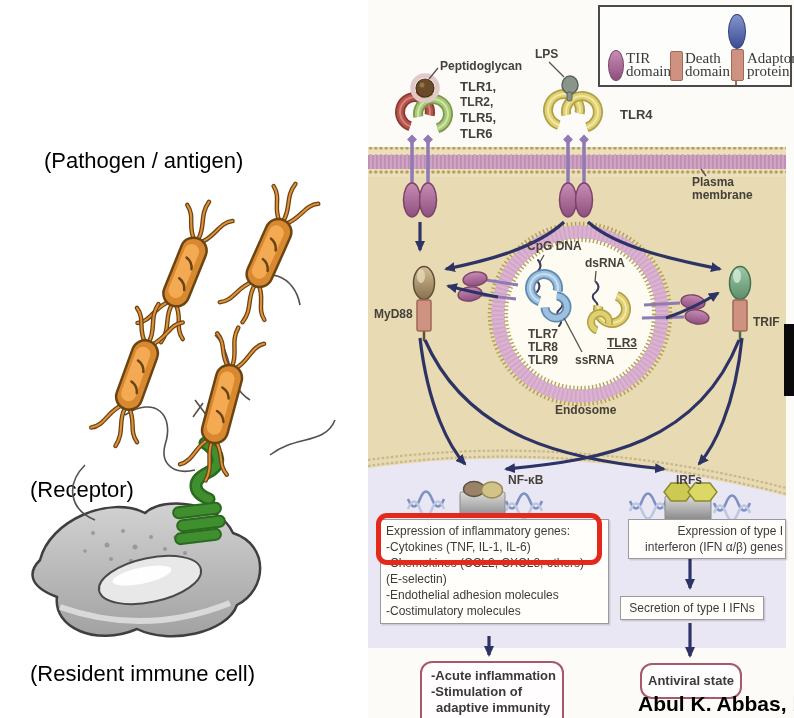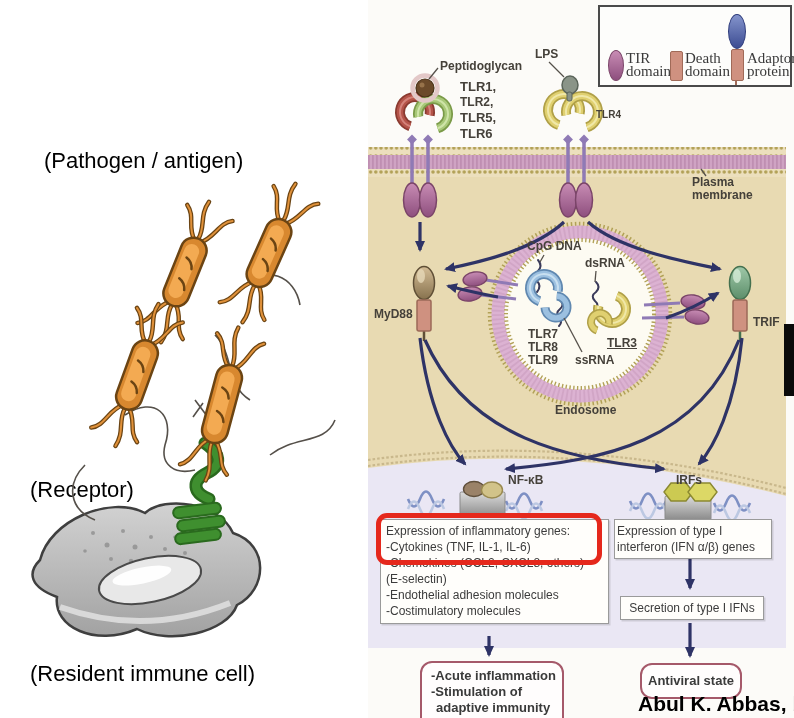--- a/index.html
+++ b/index.html
@@ -383,21 +383,21 @@
   </svg>
 
   <div class="abs flabel" style="left:72px;top:60px;">Peptidoglycan</div>
   <div class="abs" style="left:92px;top:79px;">
     <div class="flabel" style="font-size:13px;line-height:15.5px;">TLR1,</div>
     <div class="flabel" style="font-size:12px;line-height:15.5px;">TLR2,</div>
     <div class="flabel" style="font-size:13px;line-height:15.5px;">TLR5,</div>
     <div class="flabel" style="font-size:13px;line-height:15.5px;">TLR6</div>
   </div>
   <div class="abs flabel" style="left:167px;top:48px;">LPS</div>
-  <div class="abs flabel" style="left:228px;top:108px;font-size:10px;">TLR4</div>
+  <div class="abs flabel" style="left:228px;top:108px;font-size:13px;padding-left:24px;">TLR4</div>
   <div class="abs" style="left:324px;top:176px;">
     <div class="flabel">Plasma</div>
     <div class="flabel">membrane</div>
   </div>
   <div class="abs flabel" style="left:6px;top:308px;">MyD88</div>
   <div class="abs flabel" style="left:385px;top:306px;margin-top:10px;">TRIF</div>
   <div class="abs flabel" style="left:159px;top:240px;">CpG DNA</div>
   <div class="abs flabel" style="left:217px;top:257px;">dsRNA</div>
   <div class="abs" style="left:160px;top:328px;">
     <div class="flabel">TLR7</div>
@@ -413,21 +413,21 @@
   <div class="abs gbox" style="left:12px;top:519px;width:218px;padding:3px 4px 4px 5px;">
     <div>Expression of inflammatory genes:</div>
     <div>-Cytokines (TNF, IL-1, IL-6)</div>
     <div>-Chemokines (CCL2, CXCL8, others)</div>
     <div>(E-selectin)</div>
     <div>-Endothelial adhesion molecules</div>
     <div>-Costimulatory molecules</div>
   </div>
   <div class="abs redring" style="left:8px;top:513px;width:216px;height:42px;"></div>
 
-  <div class="abs gbox" style="left:246px;top:519px;width:152px;padding:3px 2px;text-align:left;">
+  <div class="abs gbox" style="left:260px;top:519px;width:152px;padding:3px 2px;text-align:right;">
     <div>Expression of type I</div>
     <div>interferon (IFN α/β) genes</div>
   </div>
 
   <div class="abs gbox" style="left:252px;top:596px;width:138px;padding:3px 2px;text-align:center;">Secretion of type I IFNs</div>
 
   <div class="abs obox" style="left:52px;top:661px;width:125px;height:70px;padding:5px 6px 5px 9px;">
     <div>-Acute inflammation</div>
     <div>-Stimulation of</div>
     <div style="padding-left:5px;">adaptive immunity</div>

